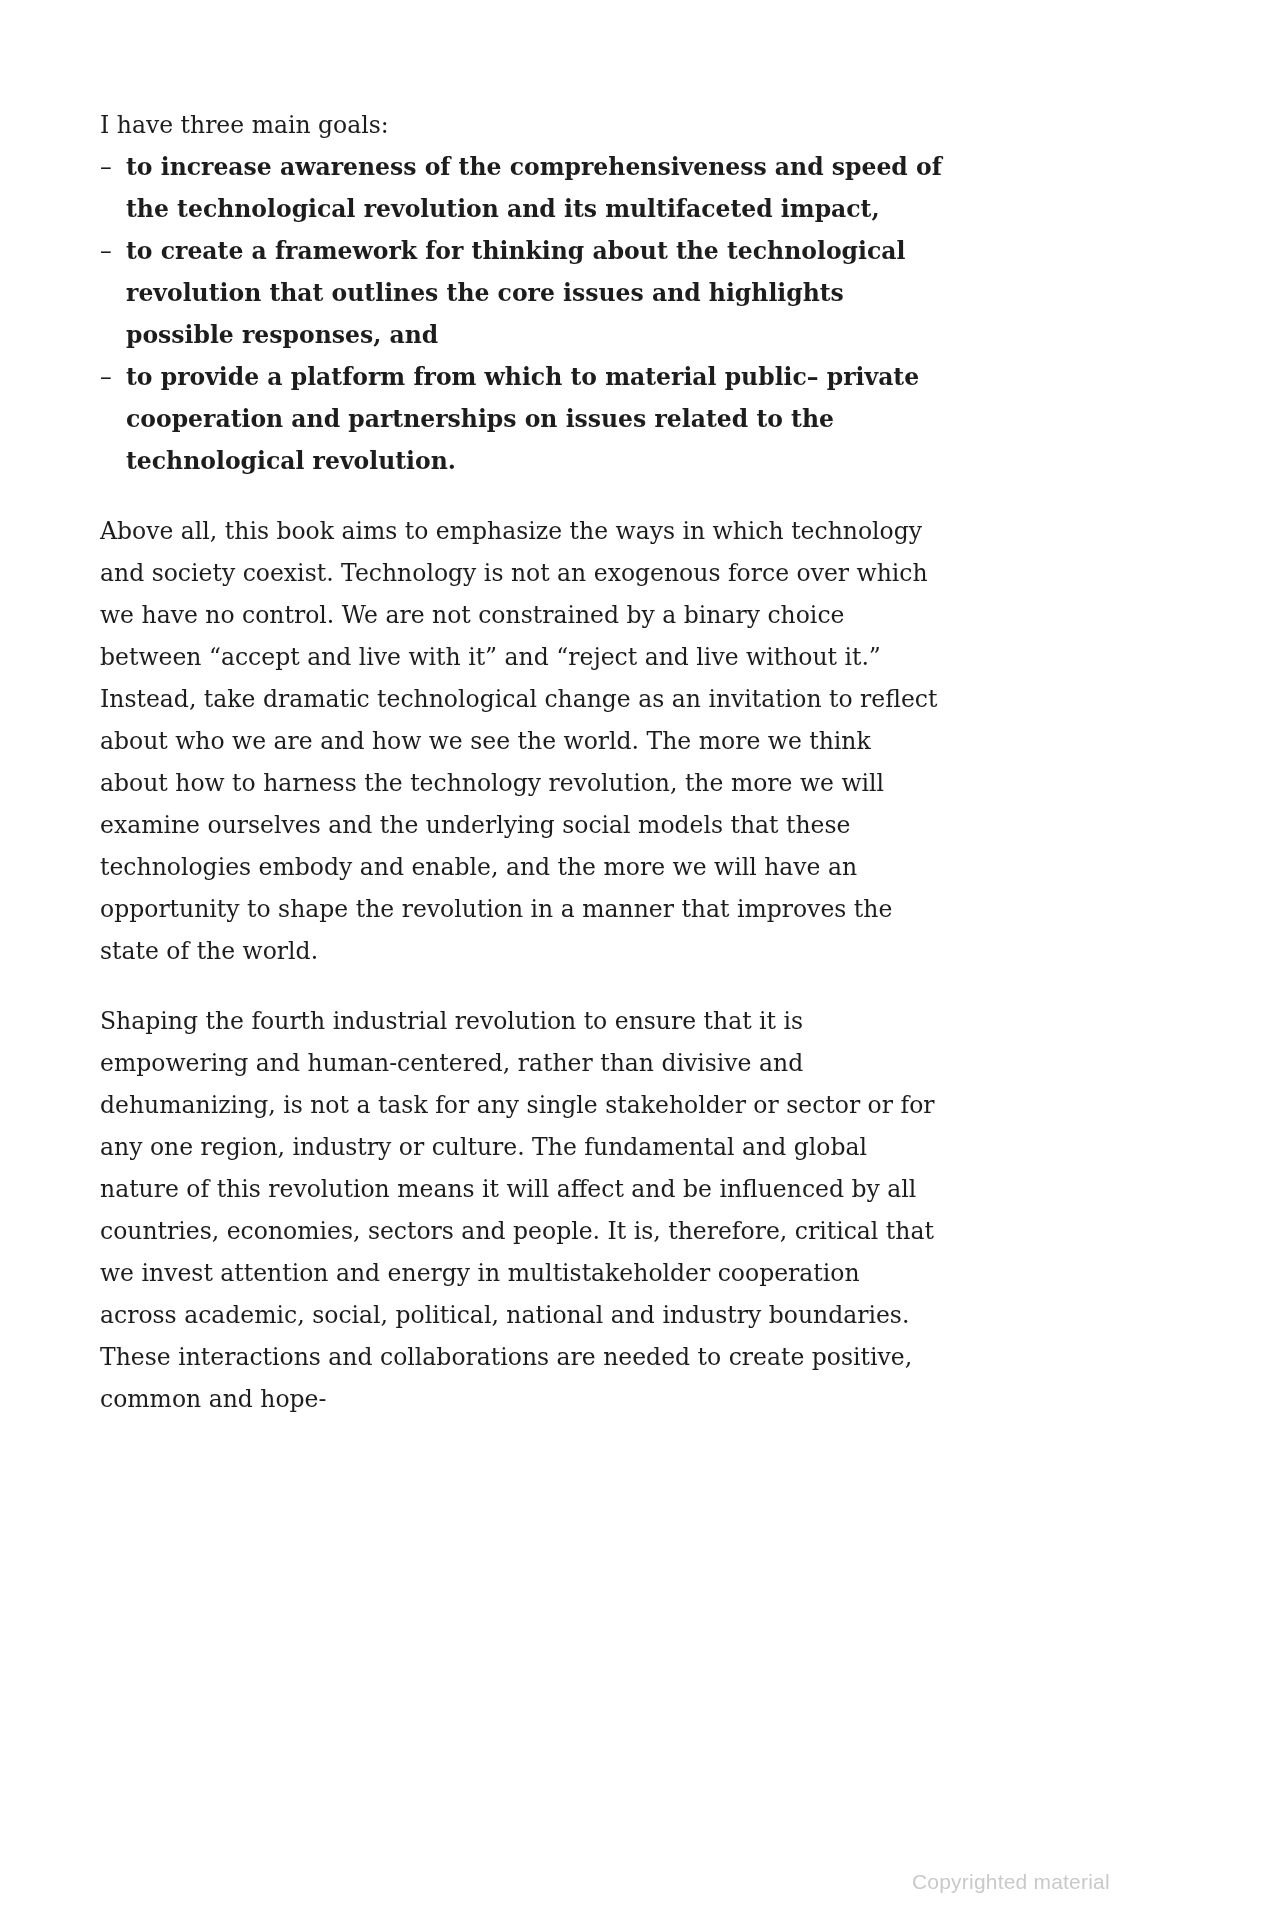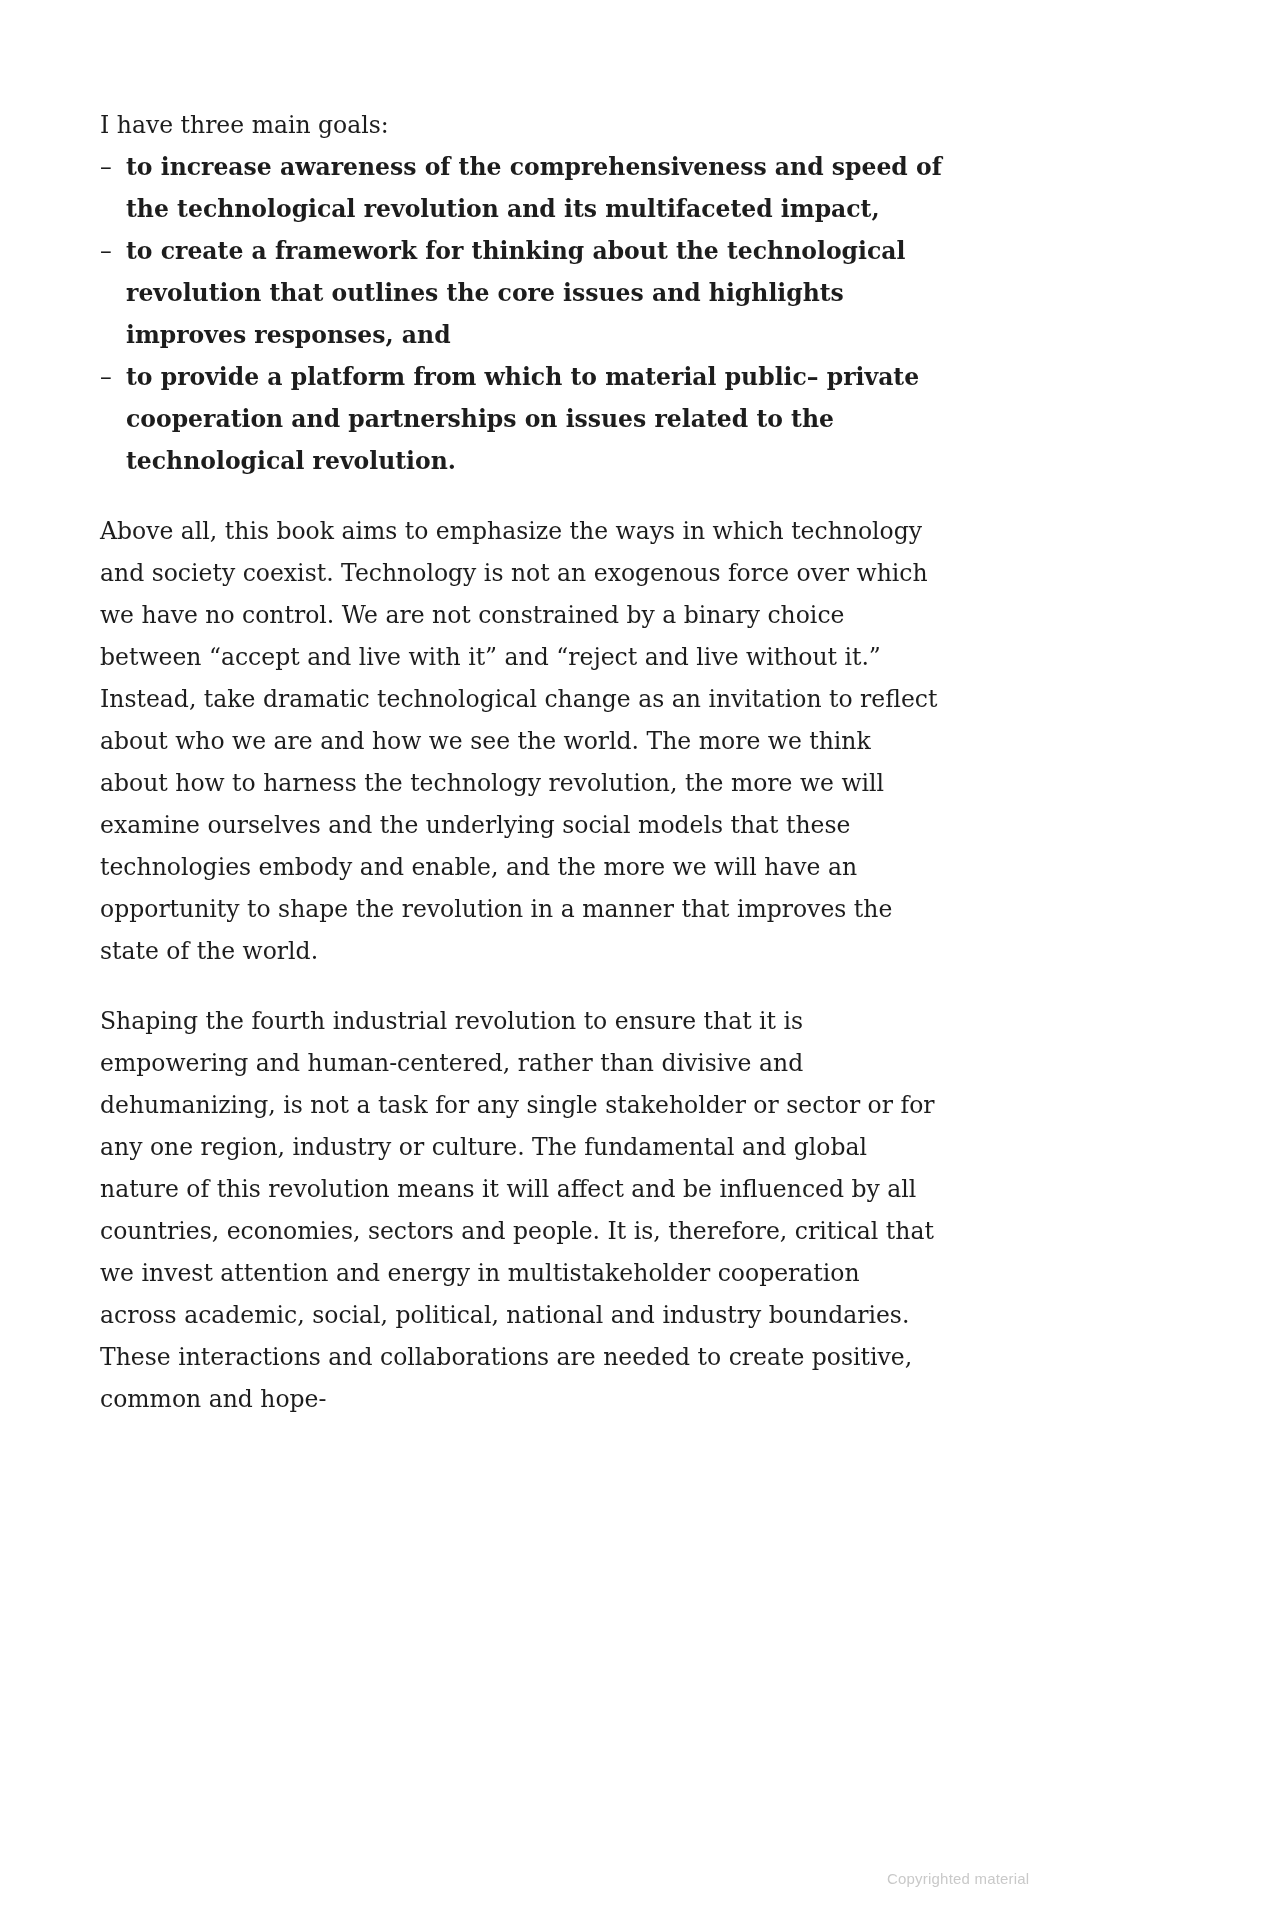--- a/index.html
+++ b/index.html
@@ -42,44 +42,44 @@
   }
   .goal .goal-text {
     flex: 1 1 auto;
     font-weight: bold;
   }
   .para {
     margin: 28px 8px 0 0;
   }
   .watermark {
     position: absolute;
-    left: 887px;
+    left: 912px;
     top: 1870px;
     font-family: "Liberation Sans", sans-serif;
-    font-size: 15px;
+    font-size: 21px;
     color: #c9c9c9;
     letter-spacing: 0.2px;
   }
 </style>
 </head>
 <body>
 
 <div class="page">
   <div class="text-block">
 
     <p class="intro">I have three main goals:</p>
 
     <ul class="goals">
       <li class="goal">
         <span class="dash">–</span>
         <span class="goal-text">to increase awareness of the comprehensiveness and speed of the technological revolution and its multifaceted impact,</span>
       </li>
       <li class="goal">
         <span class="dash">–</span>
-        <span class="goal-text">to create a framework for thinking about the technological revolution that outlines the core issues and highlights improves responses, and</span>
+        <span class="goal-text">to create a framework for thinking about the technological revolution that outlines the core issues and highlights possible responses, and</span>
       </li>
       <li class="goal">
         <span class="dash">–</span>
         <span class="goal-text">to provide a platform from which to material public– private cooperation and partnerships on issues related to the technological revolution.</span>
       </li>
     </ul>
 
     <p class="para">Above all, this book aims to emphasize the ways in which technology and society coexist. Technology is not an exogenous force over which we have no control. We are not constrained by a binary choice between “accept and live with it” and “reject and live without it.” Instead, take dramatic technological change as an invitation to reflect about who we are and how we see the world. The more we think about how to harness the technology revolution, the more we will examine ourselves and the underlying social models that these technologies embody and enable, and the more we will have an opportunity to shape the revolution in a manner that improves the state of the world.</p>
 
     <p class="para">Shaping the fourth industrial revolution to ensure that it is empowering and human-centered, rather than divisive and dehumanizing, is not a task for any single stakeholder or sector or for any one region, industry or culture. The fundamental and global nature of this revolution means it will affect and be influenced by all countries, economies, sectors and people. It is, therefore, critical that we invest attention and energy in multistakeholder cooperation across academic, social, political, national and industry boundaries. These interactions and collaborations are needed to create positive, common and hope-</p>

